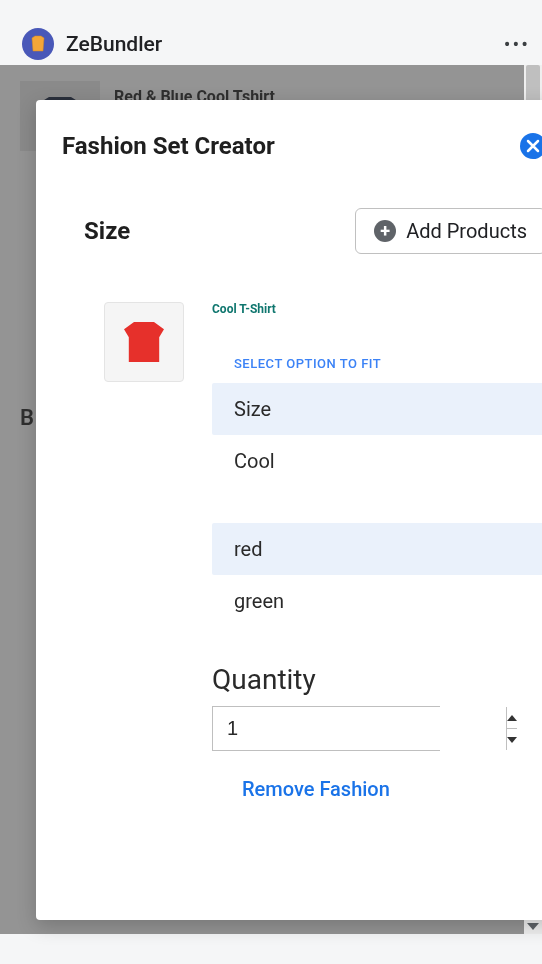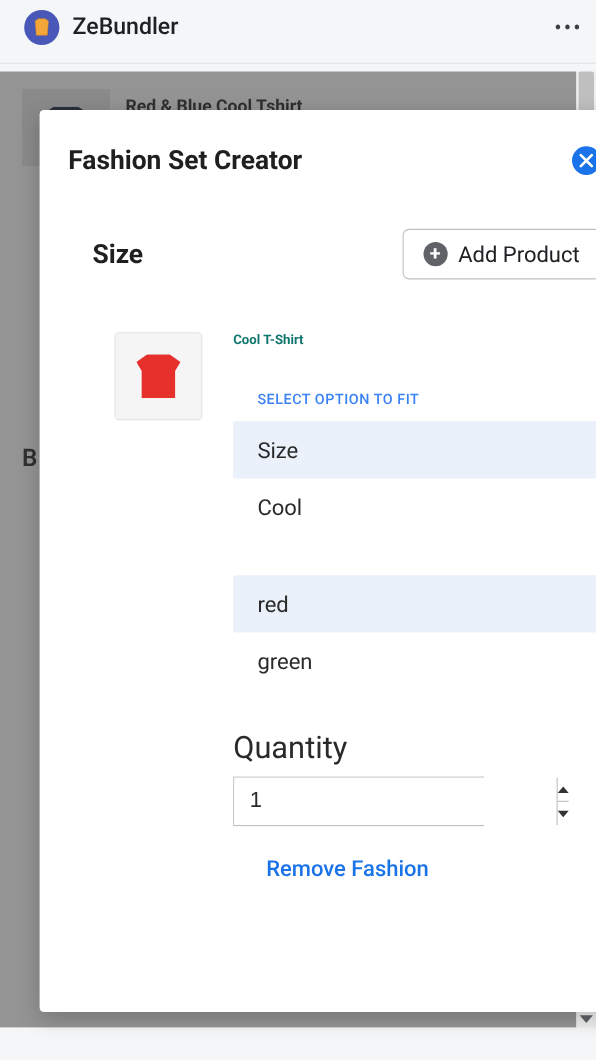--- a/index.html
+++ b/index.html
@@ -9,21 +9,21 @@
       width: 542px;
       height: 964px;
       overflow: hidden;
       position: relative;
     }
     
     .app-header {
       display: flex;
       align-items: center;
       justify-content: space-between;
-      padding: 9px 12px 16px 22px;
+      padding: 28px 12px 16px 22px;
       border-bottom: 1px solid #e0e1e3;
       background: #f5f6f7;
     }
     .app-header-left {
       display: flex;
       align-items: center;
       gap: 12px;
     }
     .app-logo {
       width: 32px;
@@ -335,21 +335,21 @@
       <svg width="14" height="14" viewBox="0 0 14 14">
           <path d="M2 2 L12 12 M12 2 L2 12" stroke="#fff" stroke-width="2.5" stroke-linecap="round"></path>
         </svg>
     </div>
   </div>
 
   <div class="row-size">
     <div class="size-label">Size</div>
     <div class="add-products-btn">
       <span class="plus-icon">+</span>
-      <span>Add Product</span>
+      <span>Add Products</span>
     </div>
   </div>
 
   <div class="product-area">
     <div class="product-thumb">
       <div class="shirt-red"></div>
     </div>
     <div class="product-details">
       <div class="product-name">Cool T-Shirt</div>
 

